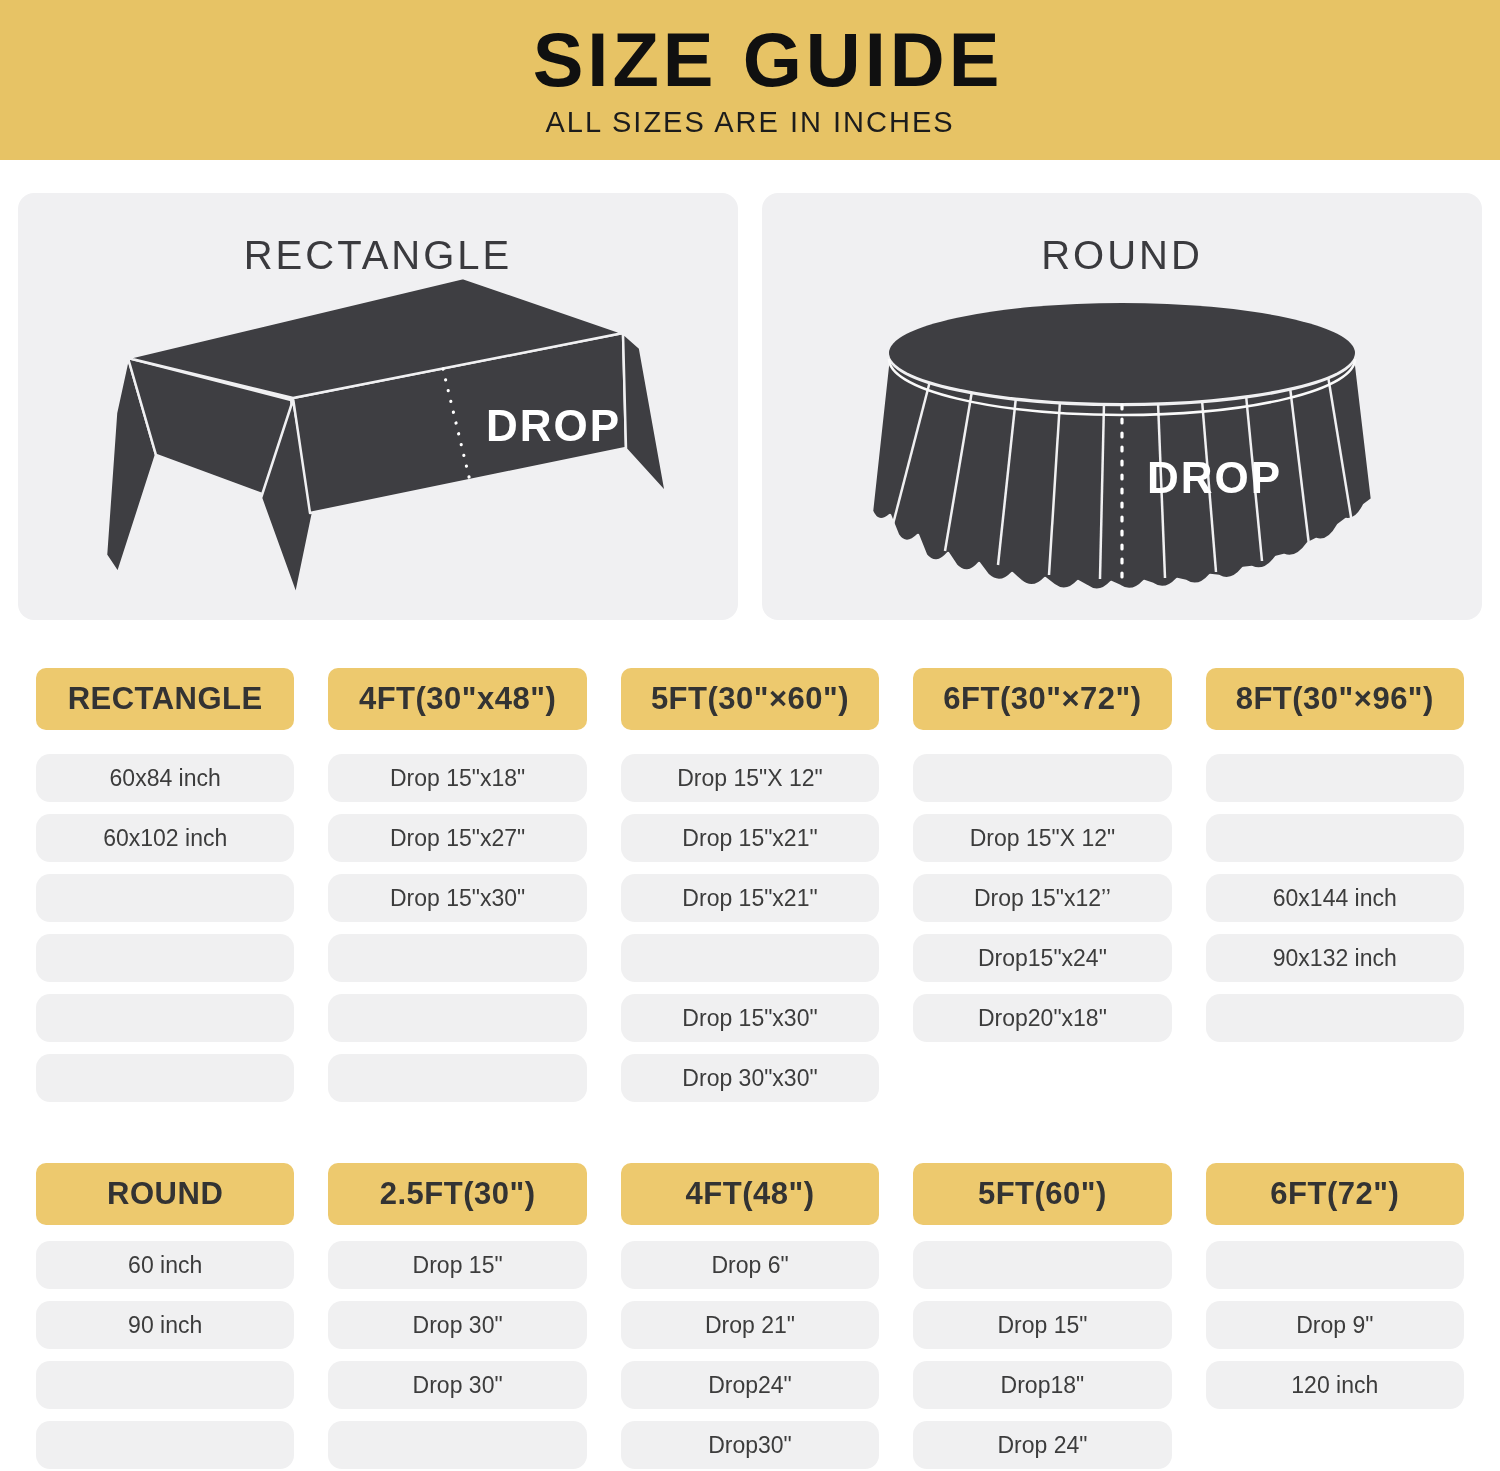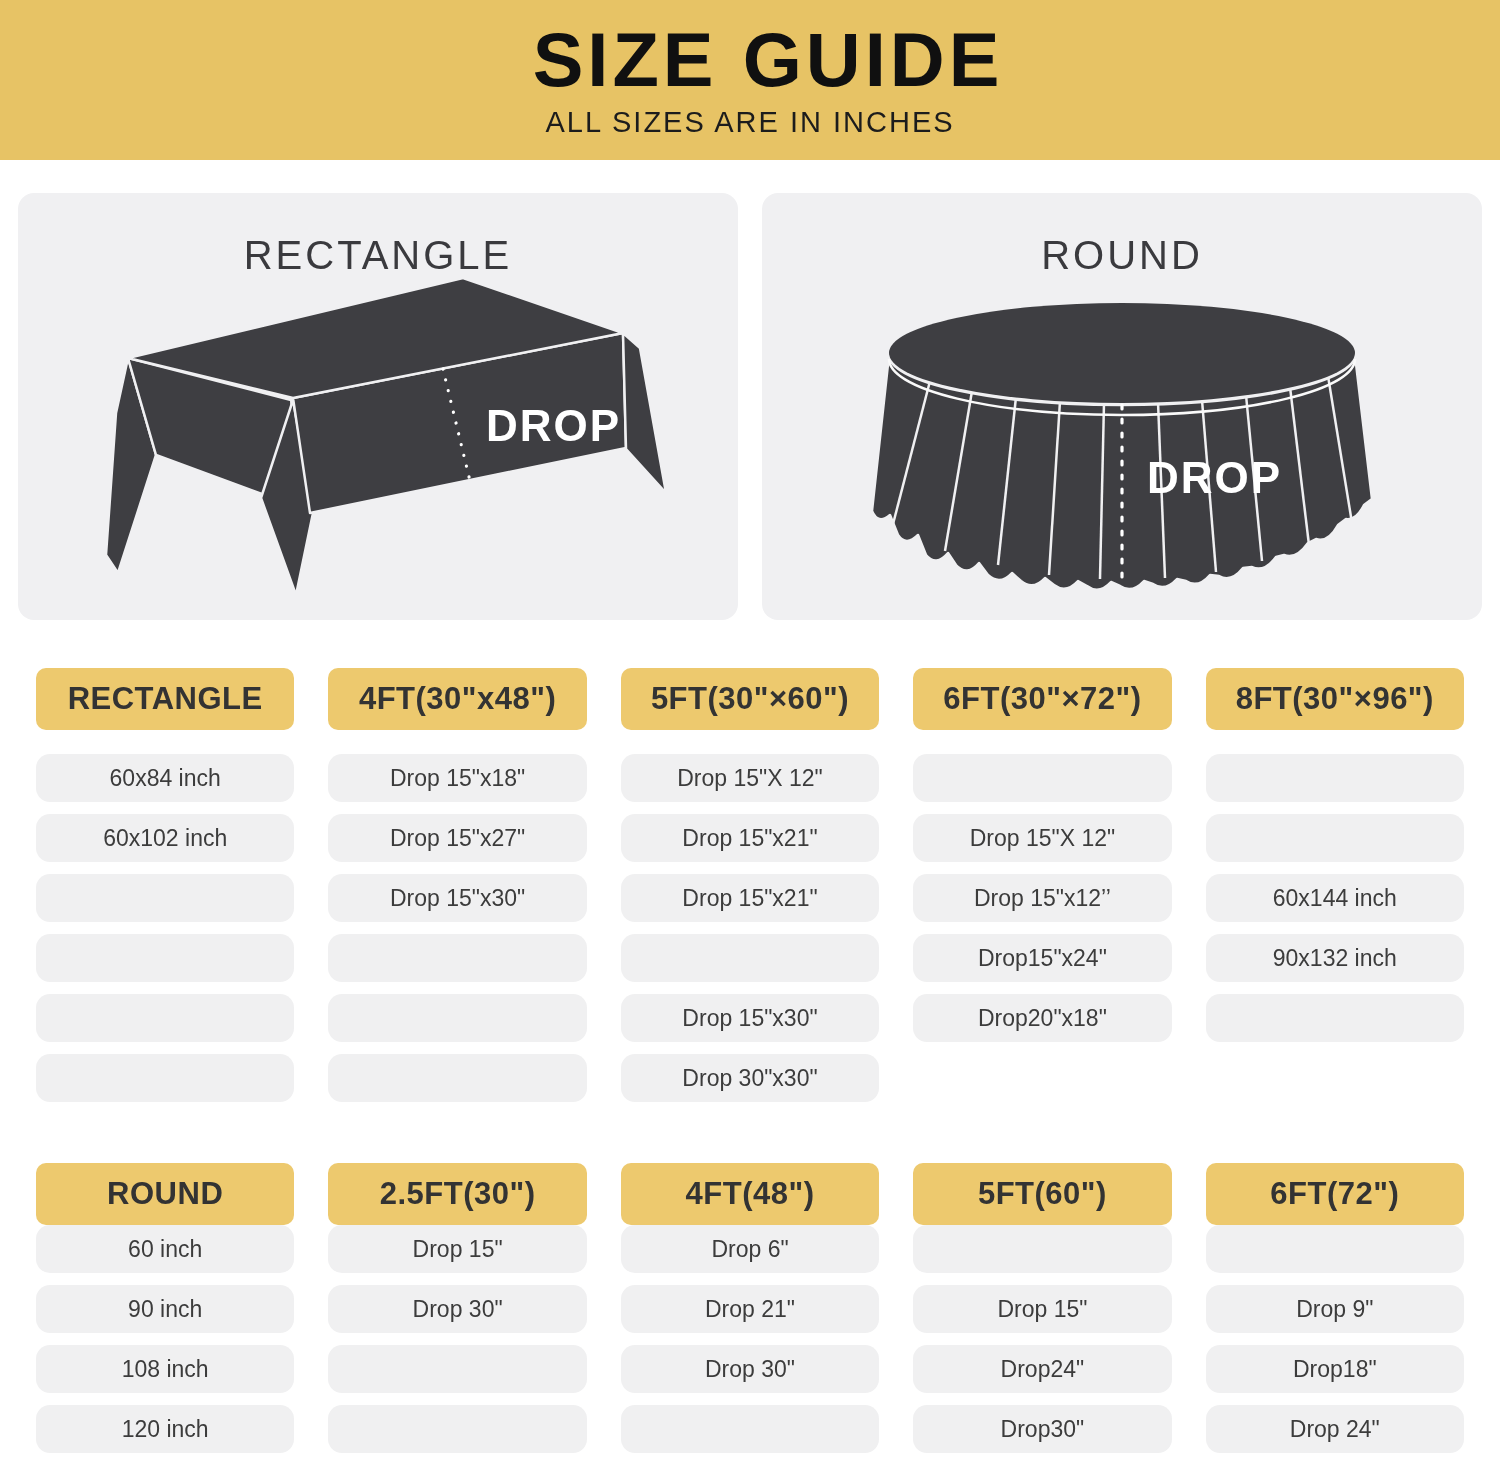--- a/index.html
+++ b/index.html
@@ -83,21 +83,21 @@
     border-radius: 10px;
     display: flex;
     align-items: center;
     justify-content: center;
     font-size: 31px;
     font-weight: 700;
     color: #333333;
     letter-spacing: 0.5px;
   }
   .rows { row-gap: 12px; margin-top: 24px; }
-  .section2 .rows { margin-top: 0; }
+  .section2 .rows { margin-top: 16px; }
   .cell {
     min-height: 48px;
     background: #F0F0F1;
     border-radius: 14px;
     display: flex;
     align-items: center;
     justify-content: center;
     font-size: 23px;
     color: #3c3c3c;
   }
@@ -220,21 +220,20 @@
     <div class="cell">Drop 6"</div>
     <div class="cell"></div>
     <div class="cell"></div>
 
     <div class="cell">90 inch</div>
     <div class="cell">Drop 30"</div>
     <div class="cell">Drop 21"</div>
     <div class="cell">Drop 15"</div>
     <div class="cell">Drop 9"</div>
 
-    <div class="cell">108 inch</div>
     <div class="cell"></div>
     <div class="cell">Drop 30"</div>
     <div class="cell">Drop24"</div>
     <div class="cell">Drop18"</div>
 
     <div class="cell">120 inch</div>
     <div class="cell"></div>
     <div class="cell"></div>
     <div class="cell">Drop30"</div>
     <div class="cell">Drop 24"</div>

